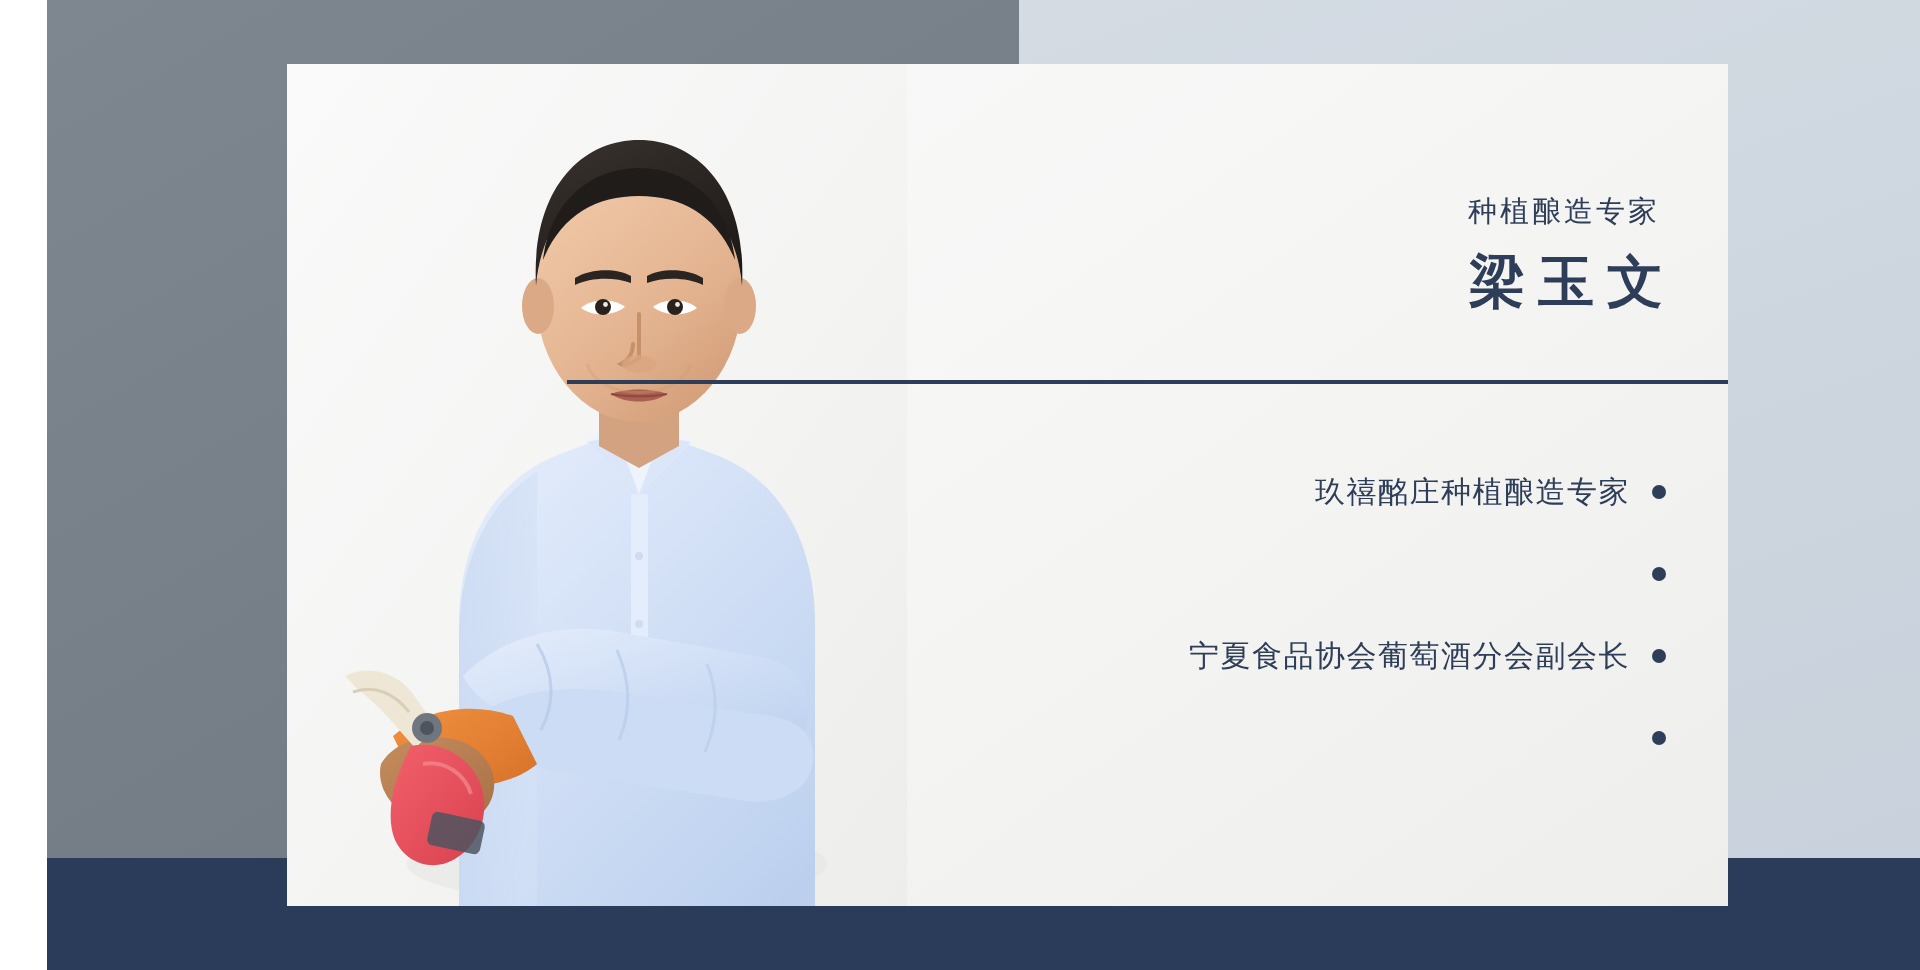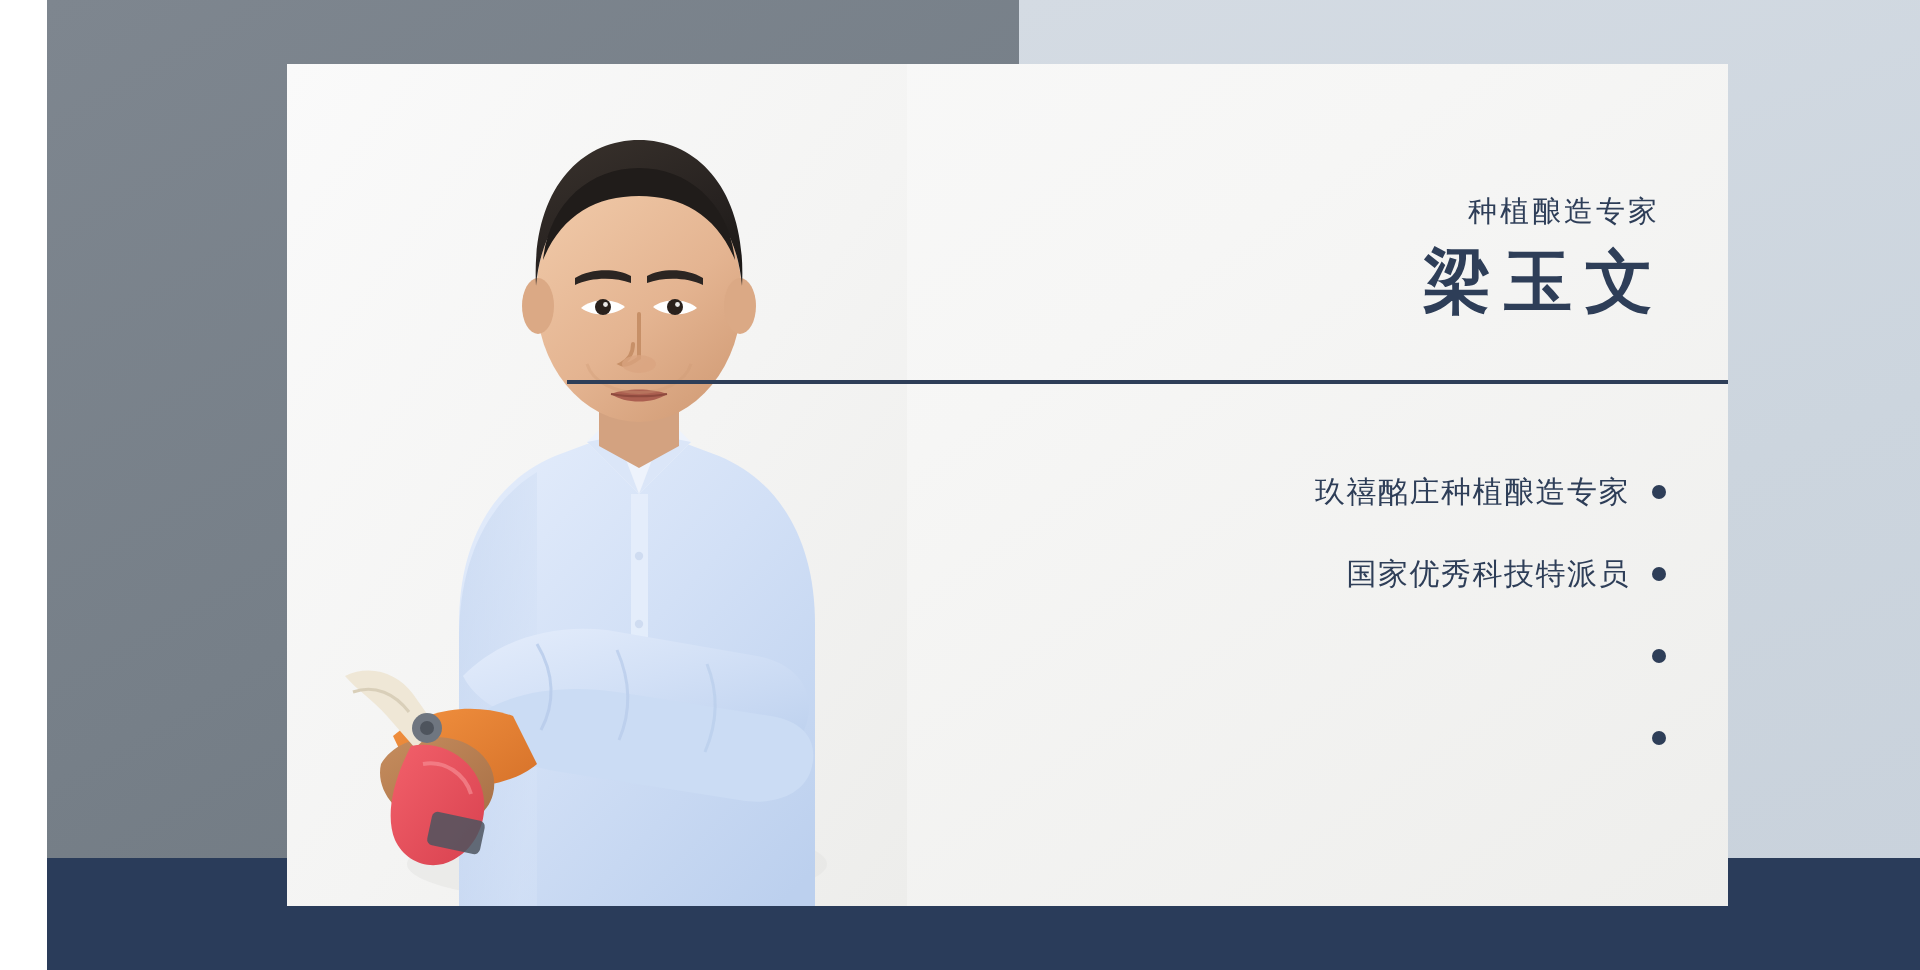--- a/index.html
+++ b/index.html
@@ -102,25 +102,25 @@
     top: 128px;
     font-size: 29px;
     letter-spacing: 3px;
     color: #2e3e58;
     white-space: nowrap;
     font-family: "Liberation Sans", "DejaVu Sans", sans-serif;
   }
 
   .person-name {
     position: absolute;
-    right: 62px;
+    right: 52px;
     top: 170px;
-    font-family: Liberation Serif, serif;
+    font-family: Liberation Sans, sans-serif;
     font-weight: 700;
-    font-size: 68px;
+    font-size: 56px;
     line-height: 96px;
     letter-spacing: 13px;
     color: #2e3e58;
     white-space: nowrap;
   }
 
   
   .divider {
     position: absolute;
     left: -420px;
@@ -299,24 +299,24 @@
       <div class="divider">
         
       </div>
 
       <div class="credentials">
         <div class="cred-row">
           <span class="cred-text">玖禧酩庄种植酿造专家</span>
           <span class="cred-dot"></span>
         </div>
         <div class="cred-row">
-          <span class="cred-text">国家优秀科技特派员</span>
           <span class="cred-dot"></span>
         </div>
         <div class="cred-row">
+          <span class="cred-text">宁夏食品协会葡萄酒分会副会长</span>
           <span class="cred-dot"></span>
         </div>
         <div class="cred-row">
           <span class="cred-dot"></span>
         </div>
       </div>
 
     </div>
   </div>
 </div>

